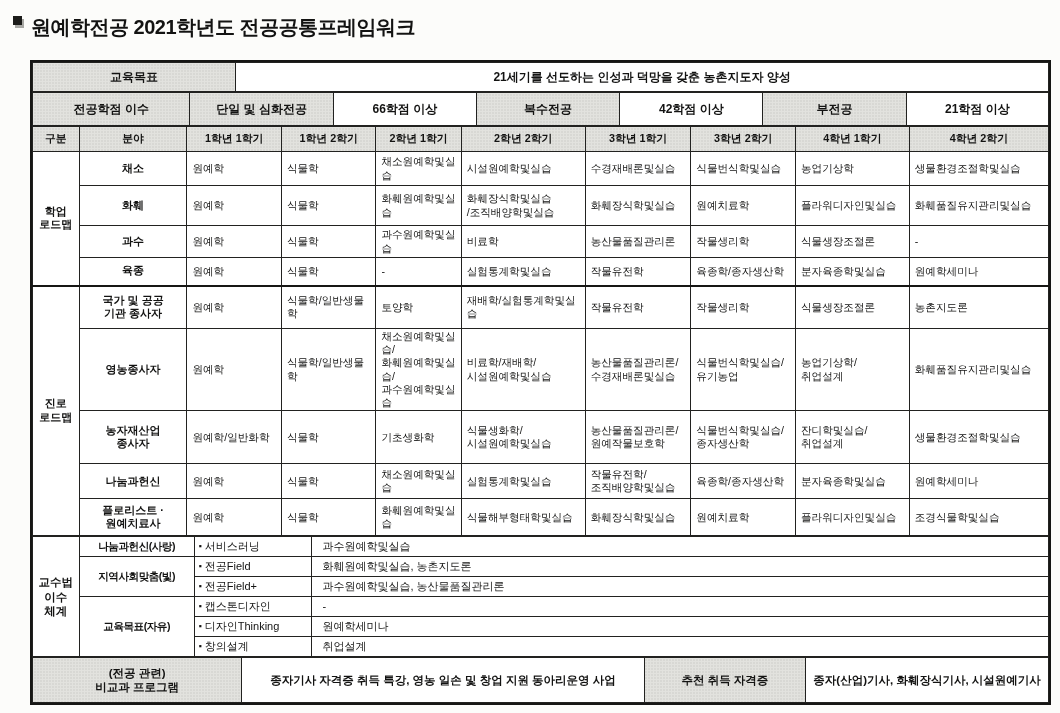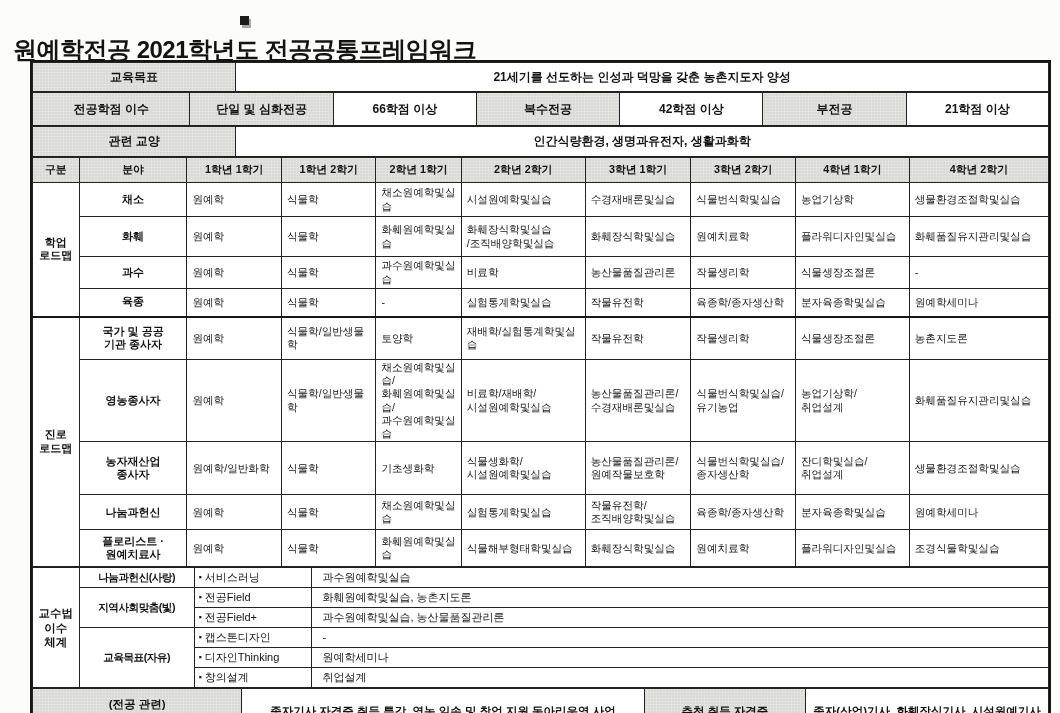--- a/index.html
+++ b/index.html
@@ -12,22 +12,22 @@
   }
   *{box-sizing:border-box;margin:0;padding:0;}
   html,body{width:1060px;height:713px;overflow:hidden;}
   body{
     background:var(--paper);
     font-family:"Liberation Sans","DejaVu Sans",sans-serif;
     color:var(--ink);
   }
   .page-title{
     position:absolute;left:13px;top:14px;
-    display:flex;align-items:center;gap:9px;
-    font-size:24px;font-weight:bold;letter-spacing:-0.5px;flex-direction:column;
+    display:flex;align-items:flex-start;gap:9px;
+    font-size:20px;font-weight:bold;letter-spacing:-0.5px;
   }
   .title-bullet{
     width:9px;height:9px;background:#1c1c1a;display:inline-block;
     box-shadow:2px 3px 0 #a8a8a4;margin-top:2px;
   }
   .doc{
     position:absolute;left:30px;top:60px;width:1021px;
     border:2px solid var(--border-heavy);
     background:#fff;
   }
@@ -97,32 +97,20 @@
       <td class="shade b c">단일 및 심화전공</td>
       <td class="b c">66학점 이상</td>
       <td class="shade b c">복수전공</td>
       <td class="b c">42학점 이상</td>
       <td class="shade b c">부전공</td>
       <td class="b c">21학점 이상</td>
     </tr>
   </tbody>
     </table>
 
-  <table class="meta">
-    <colgroup>
-        <col style="width:20%">
-        <col style="width:80%">
-      </colgroup>
-    <tbody>
-        <tr style="height:30px">
-      <td class="shade b c">관련 교양</td>
-      <td class="b c">인간식량환경, 생명과유전자, 생활과화학</td>
-    </tr>
-  </tbody>
-    </table>
 
   <table class="grid">
     <colgroup>
       <col style="width:4.6%">
         <col style="width:10.6%">
         <col style="width:9.3%">
         <col style="width:9.3%">
       <col style="width:8.4%">
         <col style="width:12.2%">
         <col style="width:10.4%">

